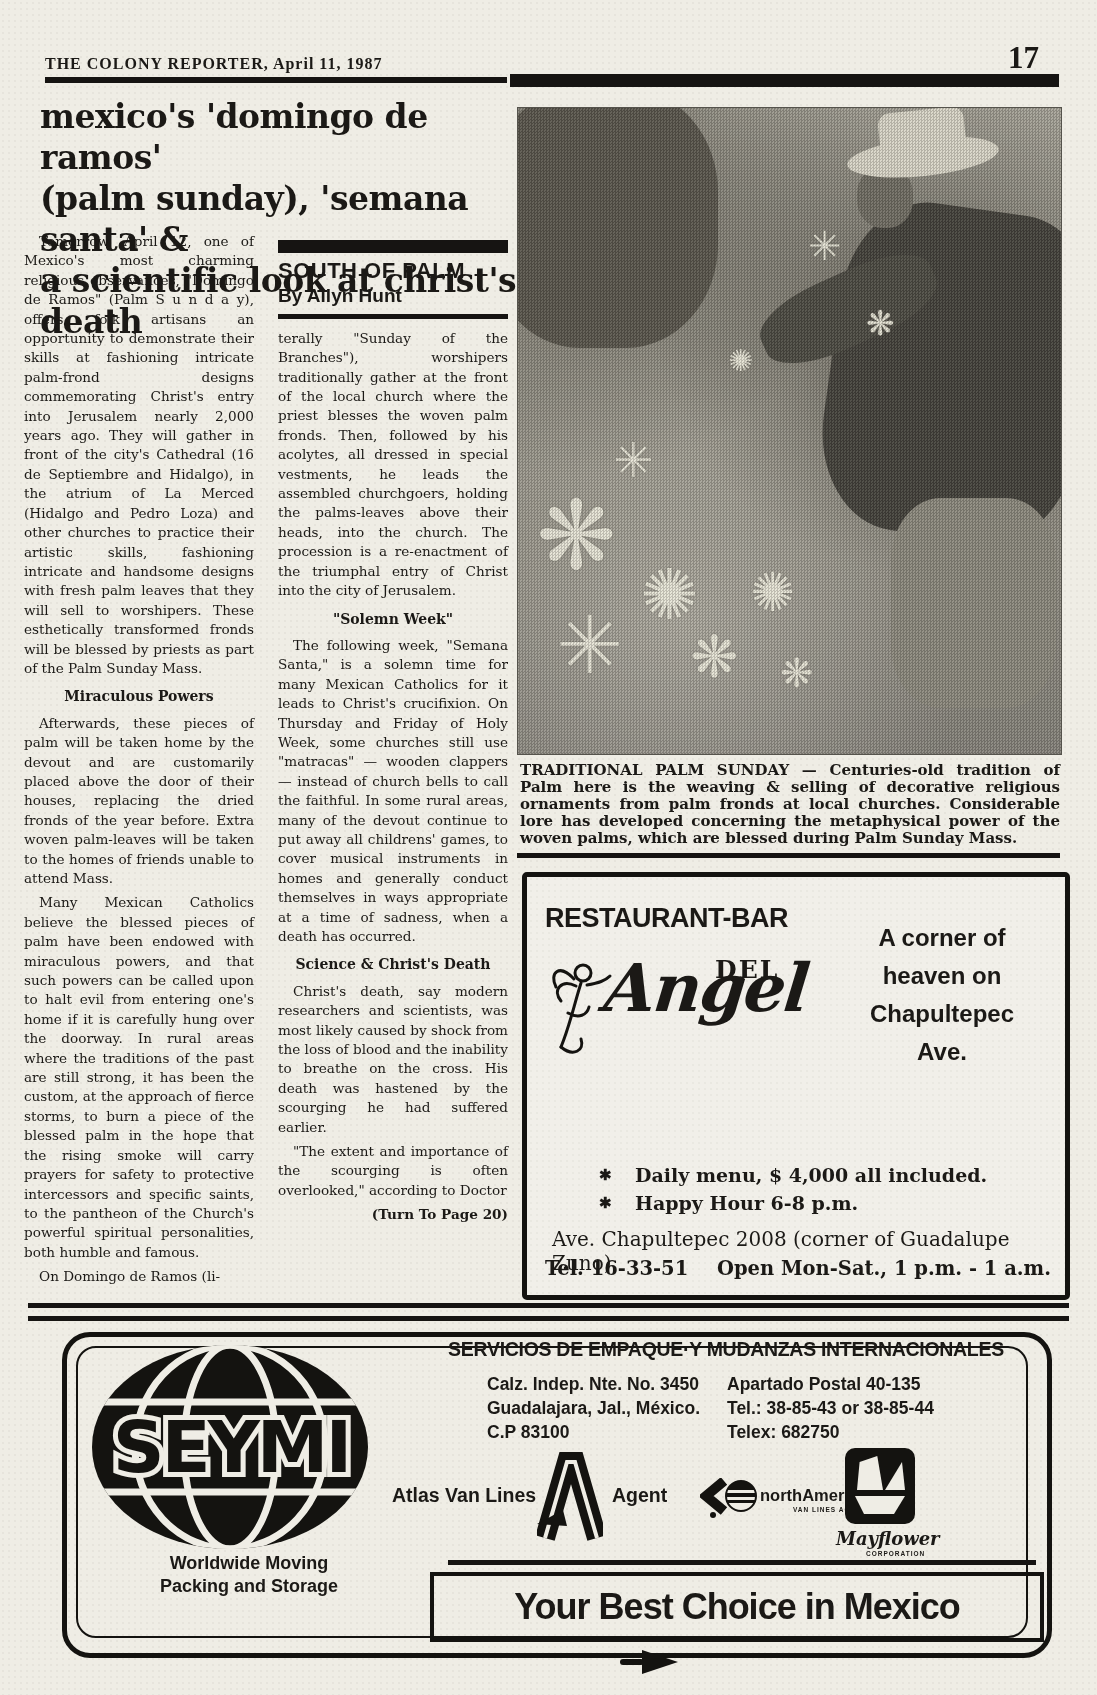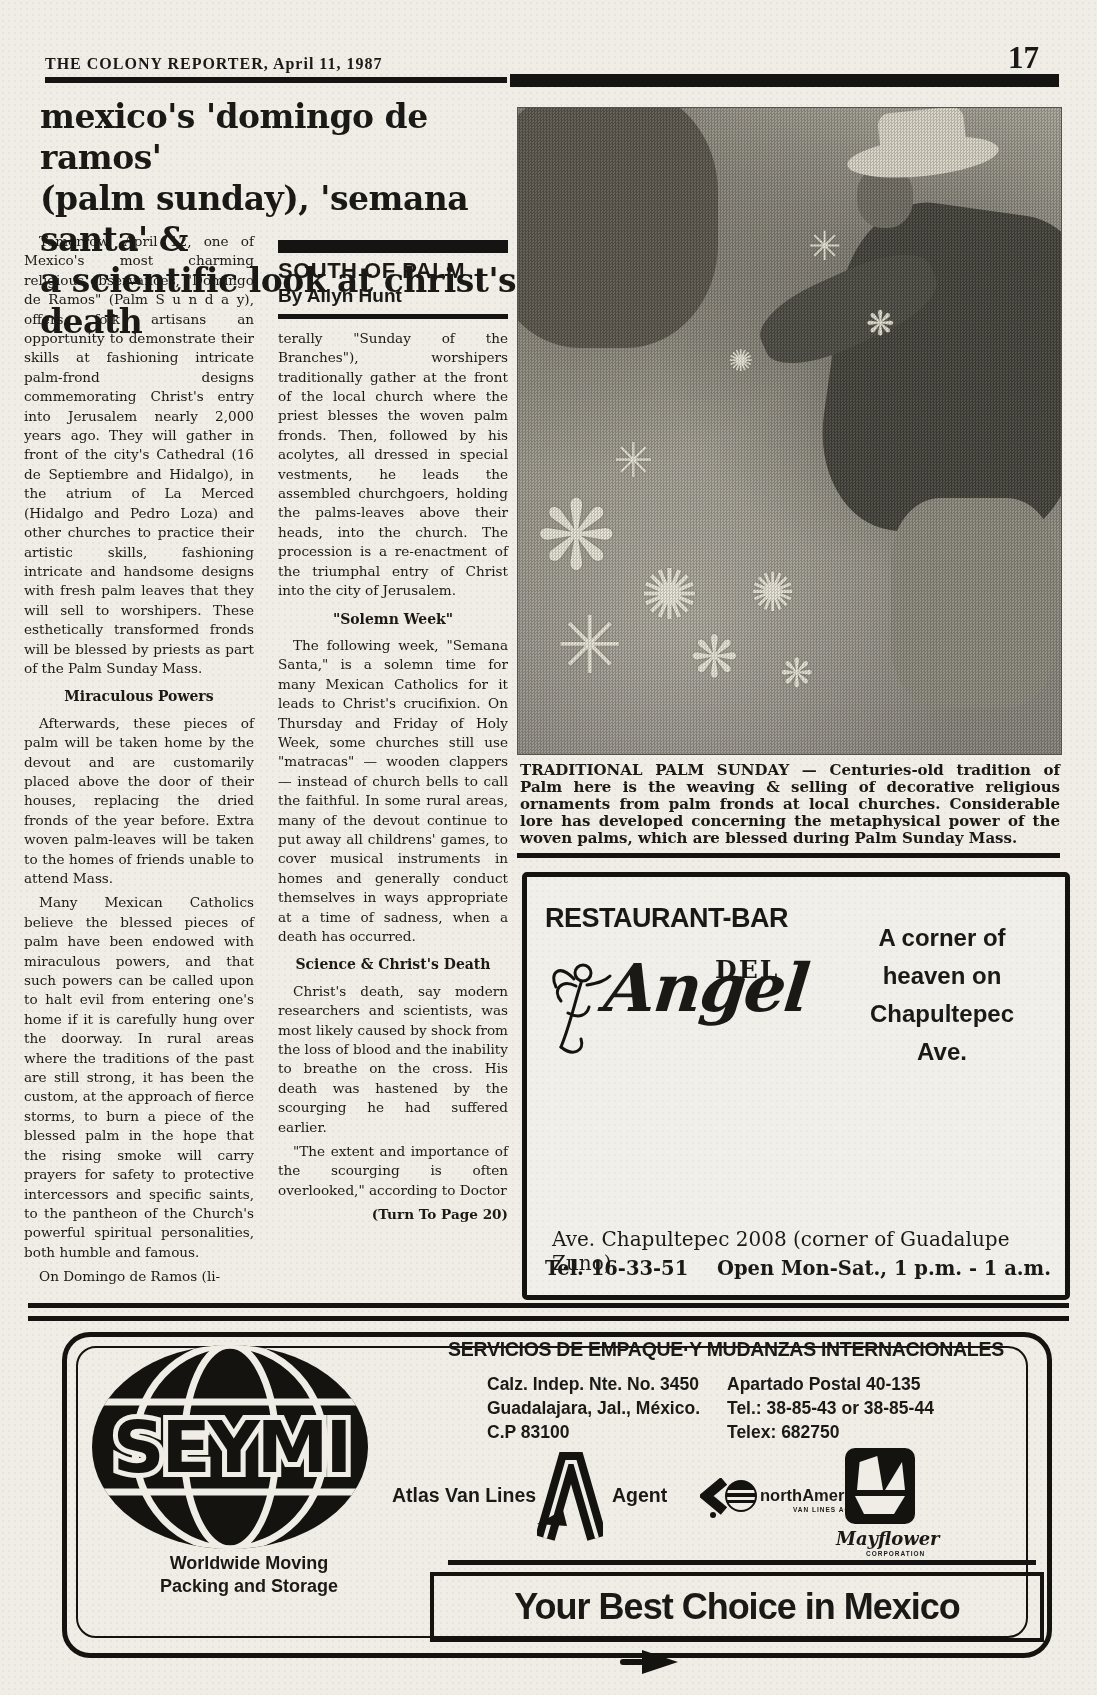--- a/index.html
+++ b/index.html
@@ -157,20 +157,24 @@
     </g>
   </svg>
   <div class="abs rest-del">DEL</div>
   <div class="abs rest-script">Angel</div>
   <div class="abs rest-tagline">
     <div>A corner of</div>
     <div>heaven on</div>
     <div>Chapultepec</div>
     <div>Ave.</div>
   </div>
+  <div class="abs rest-bullets">
+    <div><span class="bstar">✱</span><span>Daily menu, $ 4,000 all included.</span></div>
+    <div><span class="bstar">✱</span><span>Happy Hour 6-8 p.m.</span></div>
+  </div>
   <div class="abs rest-address">Ave. Chapultepec 2008 (corner of Guadalupe Zuno)</div>
   <div class="abs rest-phone">Tel. 16-33-51</div>
   <div class="abs rest-hours">Open Mon-Sat., 1 p.m. - 1 a.m.</div>
 </div>
 
 <div class="abs bar rule-a"></div>
 <div class="abs bar rule-b"></div>
 
 <div class="abs mov-ad"></div>
 <div class="abs mov-inner"></div>

